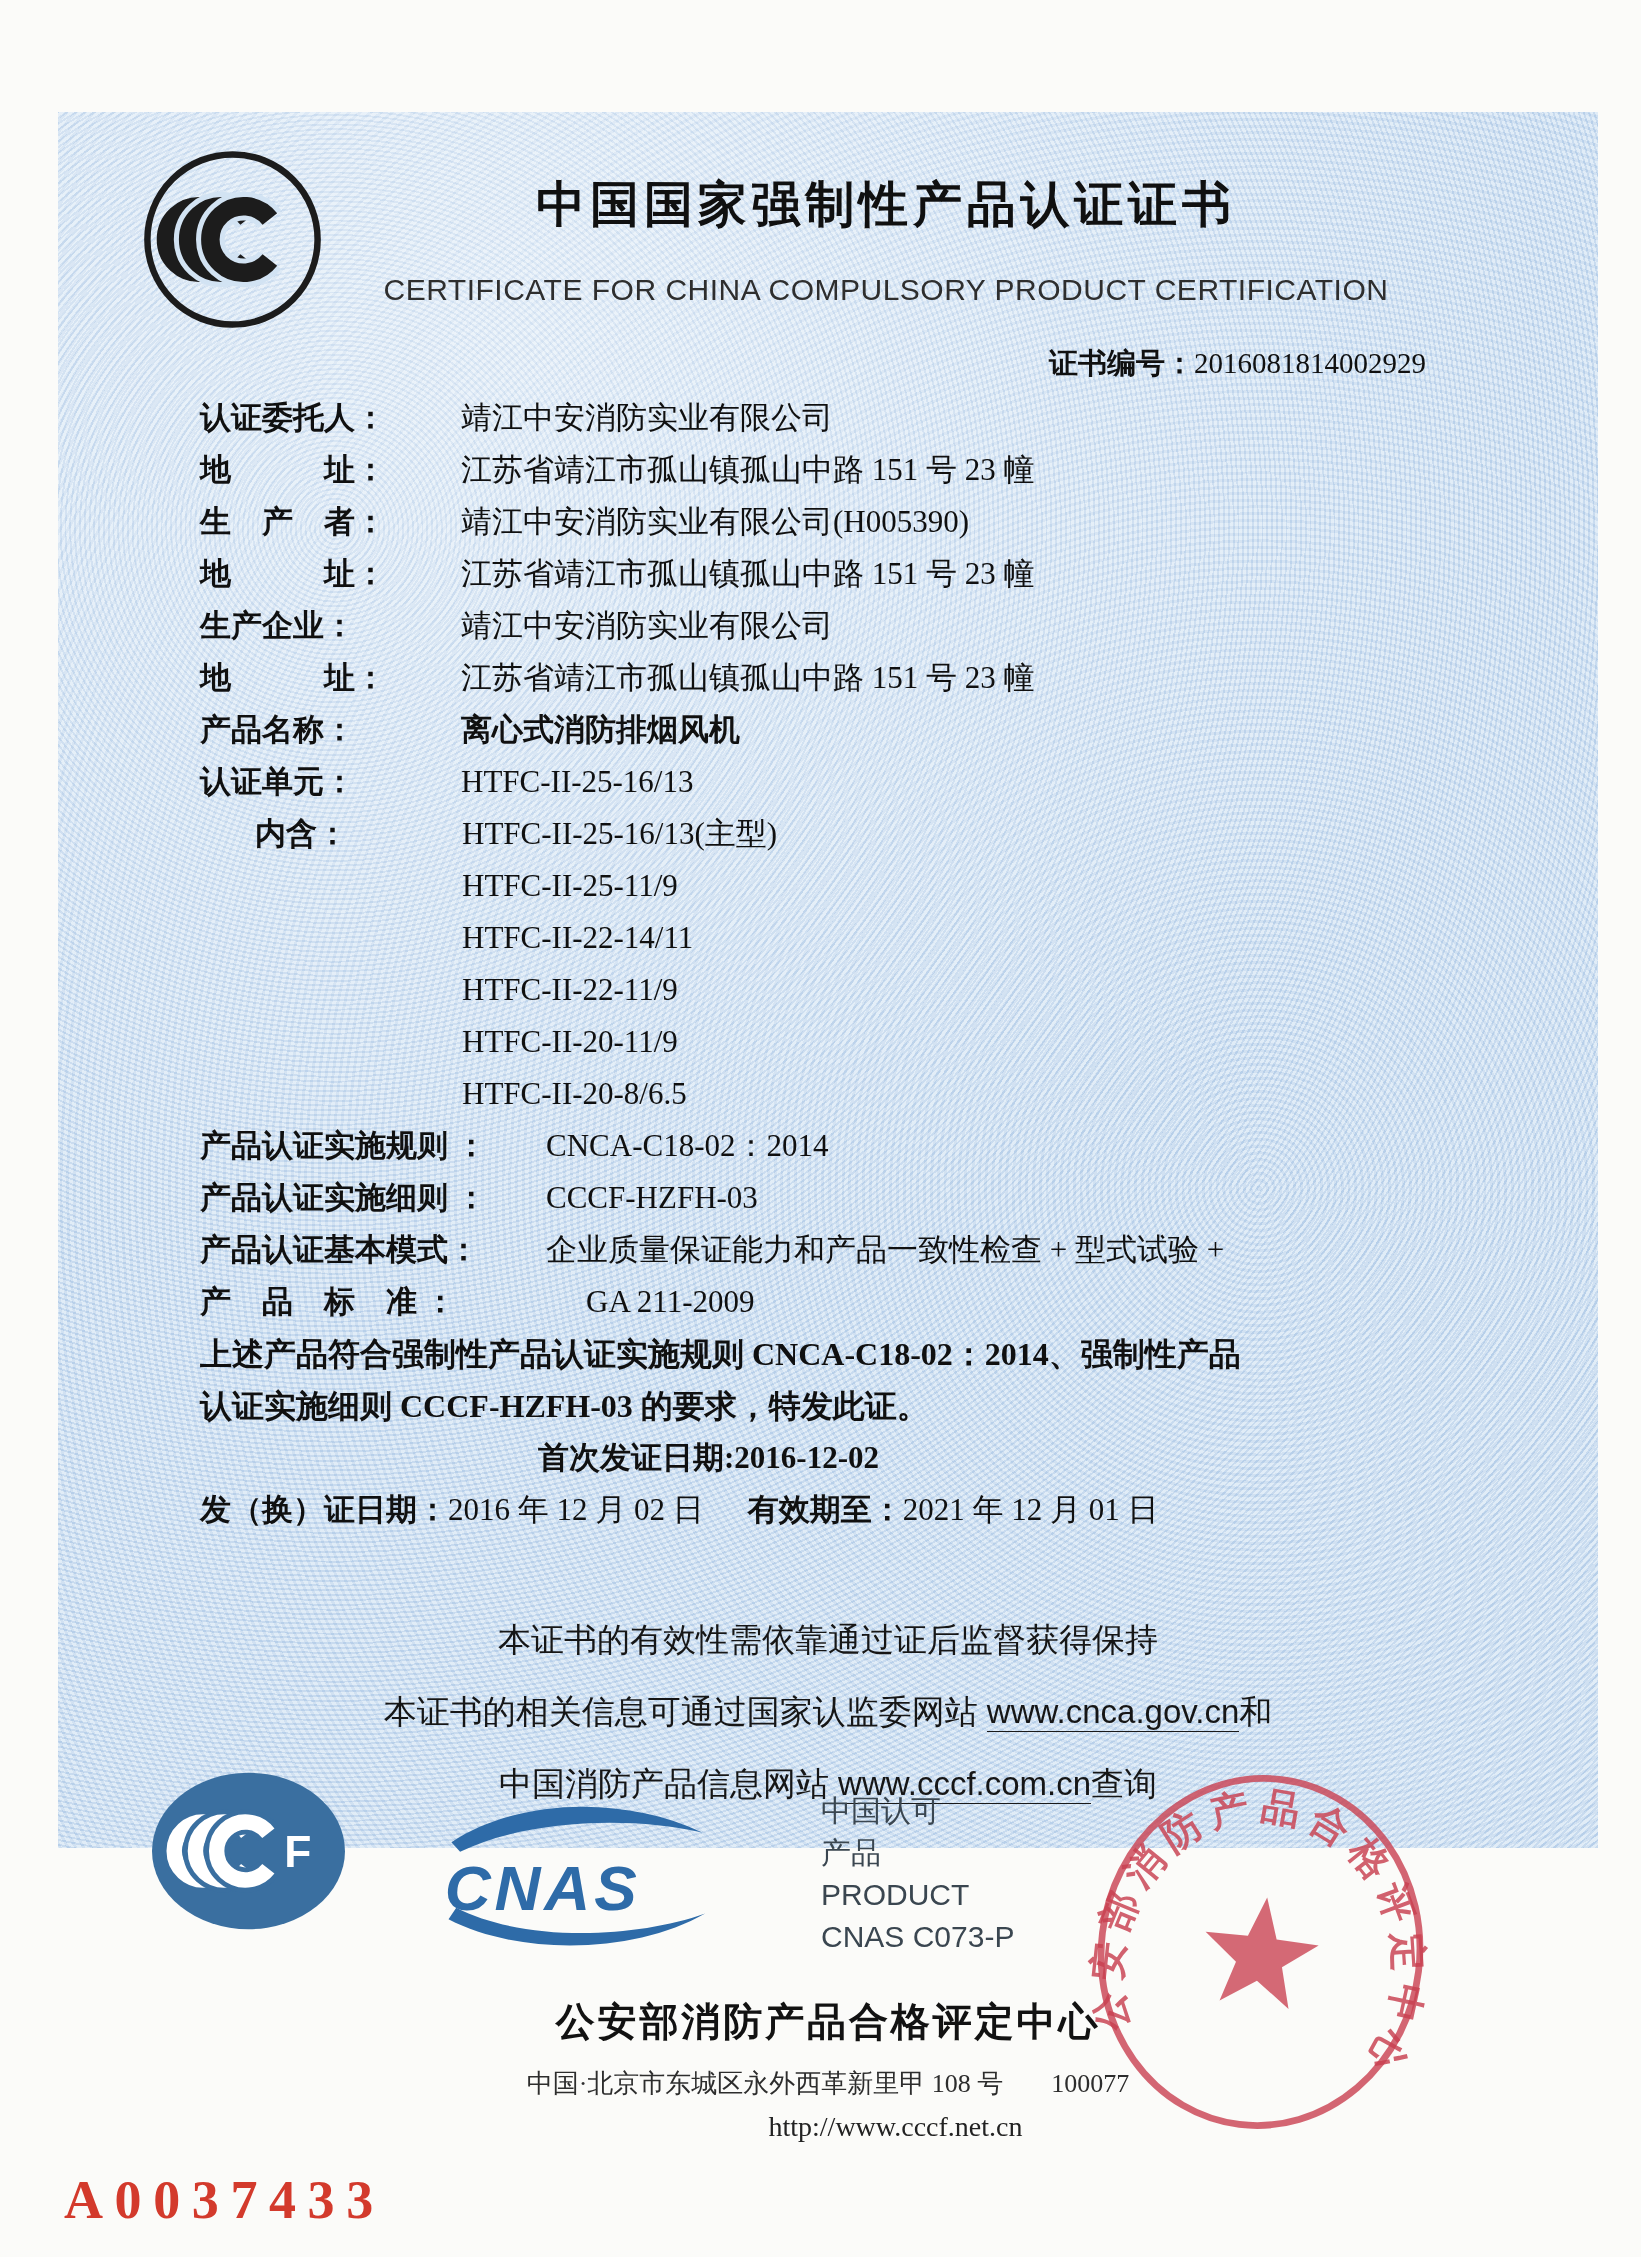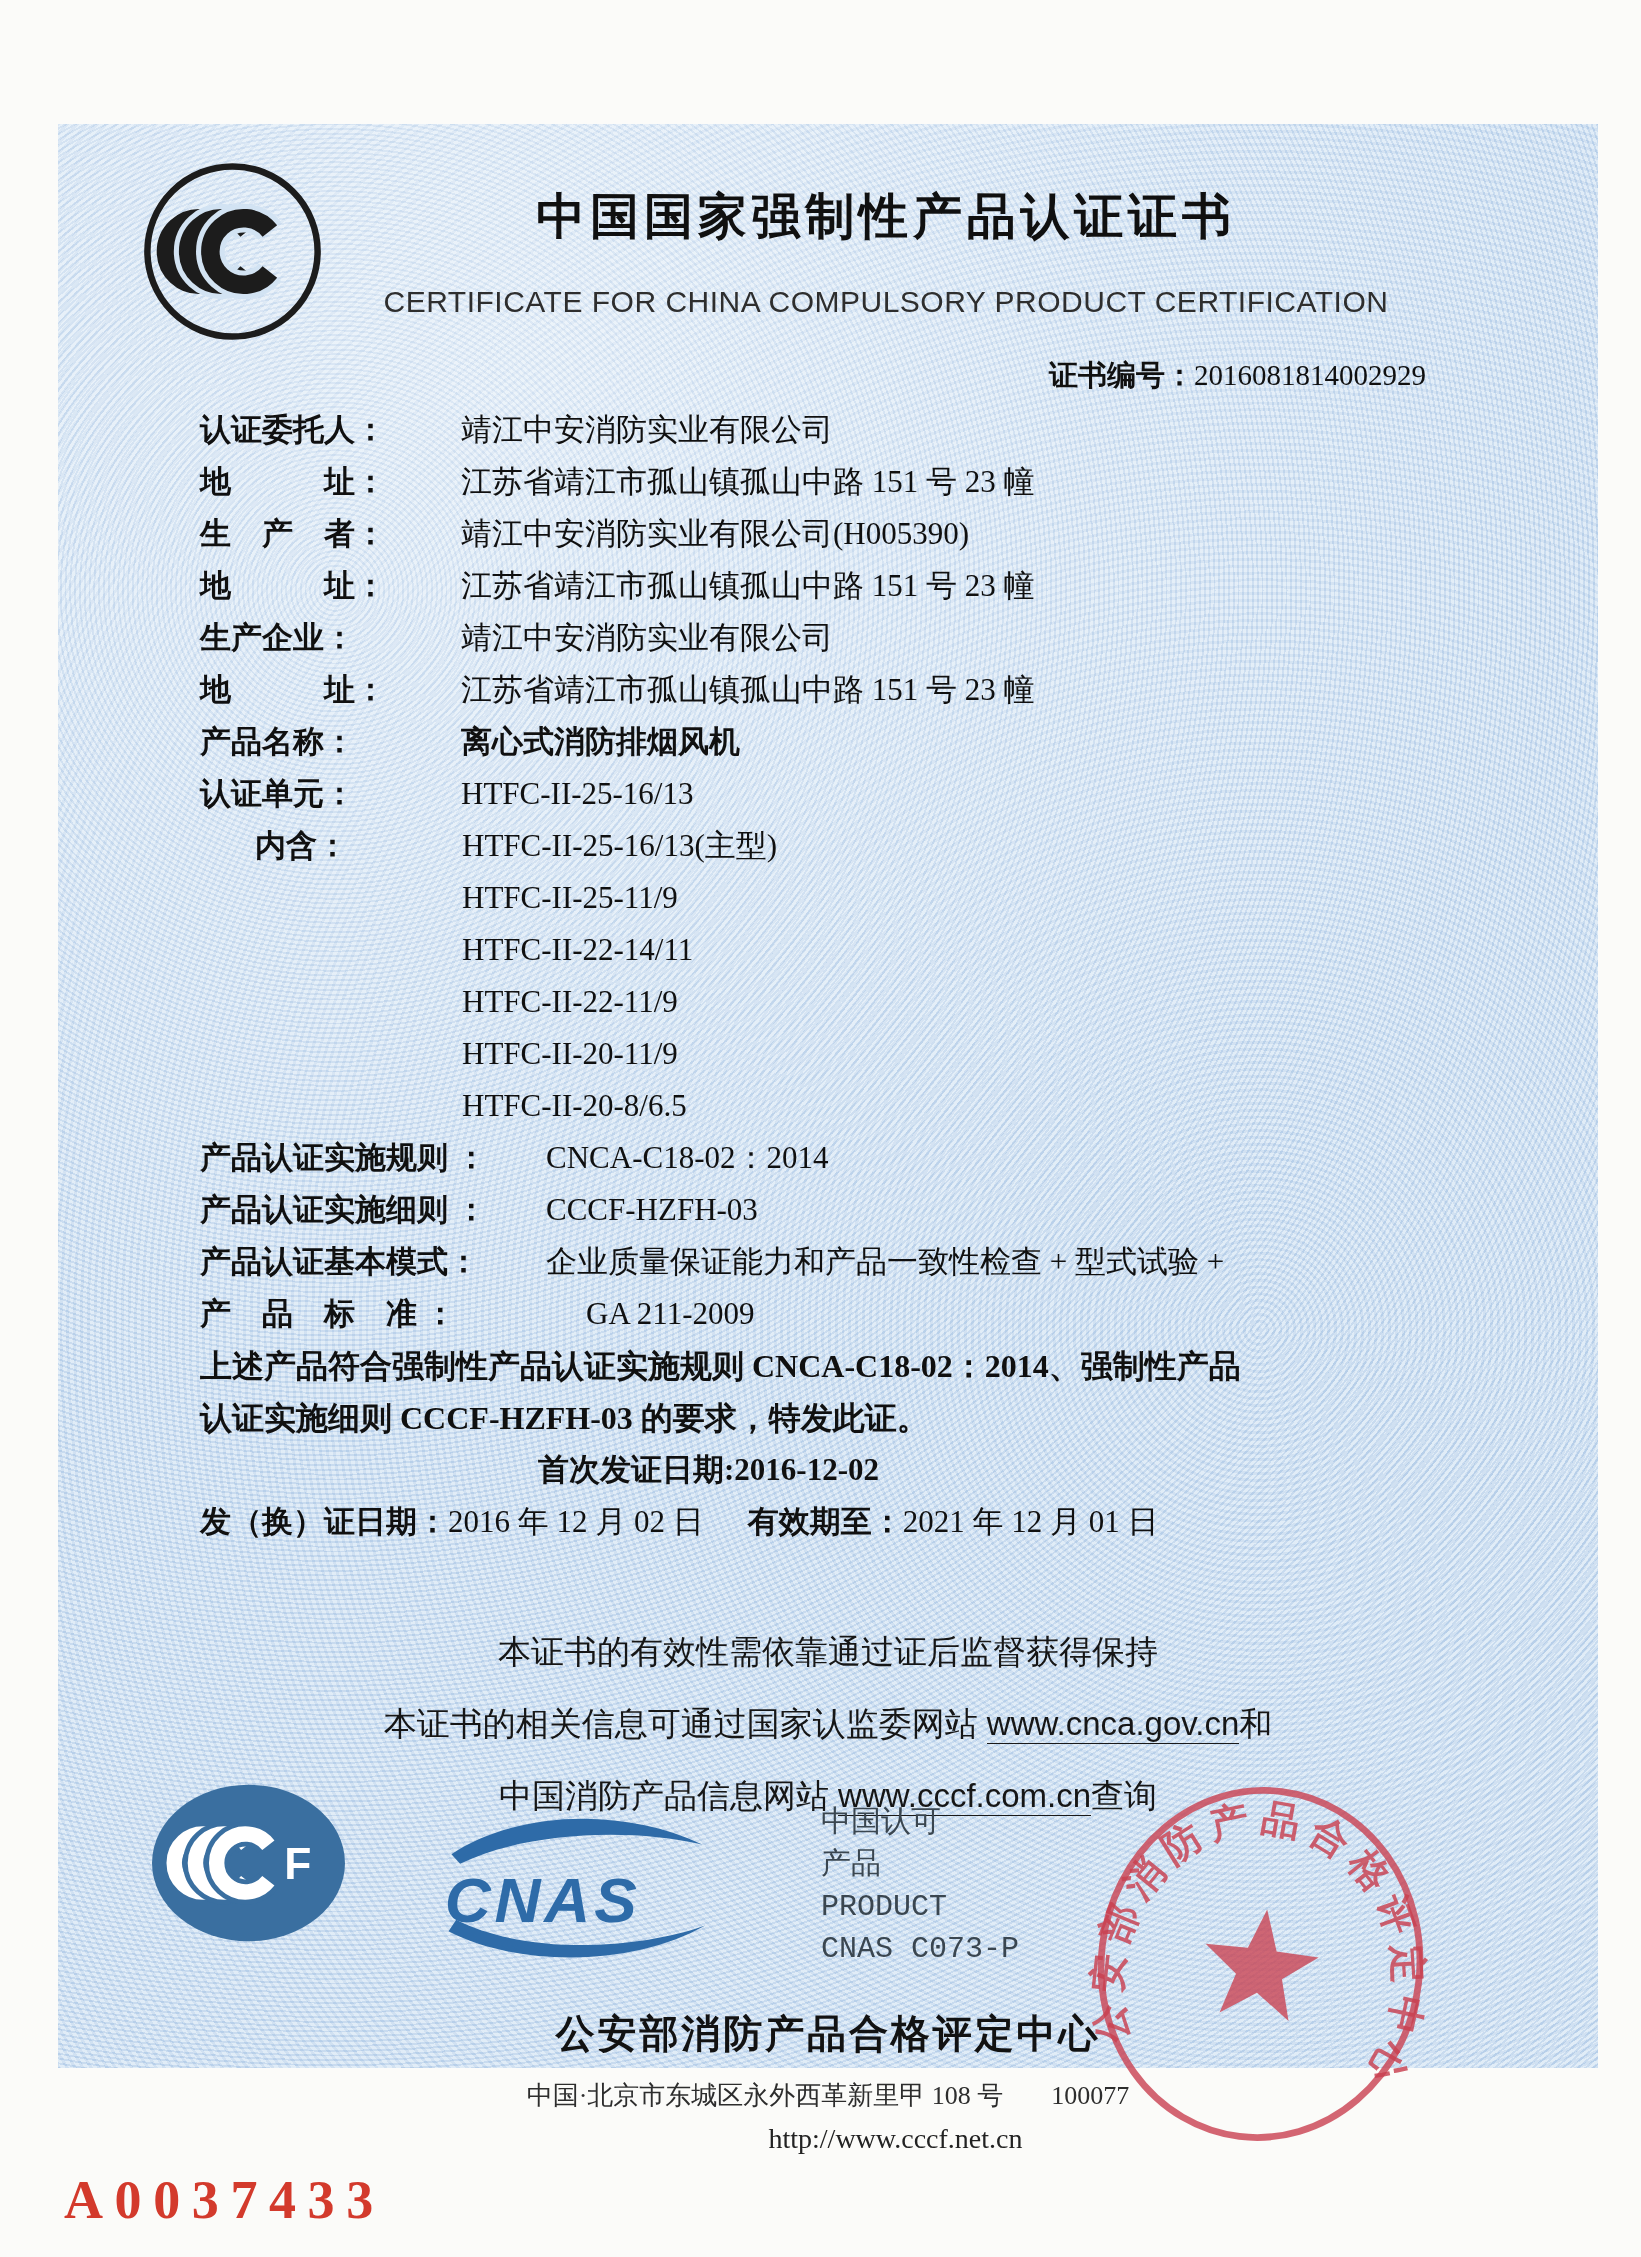--- a/index.html
+++ b/index.html
@@ -3,21 +3,21 @@
 <meta charset="utf-8">
 <style>
   html,body{margin:0;padding:0;}
   body{
     width:1641px;height:2257px;position:relative;
     background:#fbfbf9;
     font-family:"Liberation Serif", serif;
     overflow:hidden;
   }
   .cert{
-    position:absolute;left:58px;top:124px;width:1540px;height:1944px;
+    position:absolute;left:58px;top:112px;width:1540px;height:1736px;
     background:
       radial-gradient(circle at 30% 12%, rgba(255,255,255,.38), rgba(255,255,255,0) 55%),
       repeating-radial-gradient(circle at 18% 24%, rgba(122,162,212,.18) 0 1.9px, rgba(255,255,255,.20) 1.9px 4.8px),
       repeating-radial-gradient(circle at 78% 62%, rgba(122,162,212,.15) 0 2.9px, rgba(255,255,255,.17) 2.9px 6.8px),
       #d2e3f3;
   }
   
   .ccc-logo{position:absolute;left:82px;top:35px;width:185px;height:185px;}
   .titles{position:absolute;left:193px;right:77px;top:60px;text-align:center;}
   .title-cn{font-size:49px;font-weight:bold;letter-spacing:4.8px;color:#101010;}
@@ -37,21 +37,21 @@
   .first-date{padding-left:338px;font-weight:bold;}
   .gap{display:inline-block;width:44px;}
   
   .notices{position:absolute;left:0;right:0;top:1506px;text-align:center;
     font-family:"Liberation Sans", sans-serif;font-size:33px;color:#161616;}
   .nline{margin-bottom:27px;}
   .url{border-bottom:1.9px solid #1a1a1a;padding-bottom:1px;}
   
   .cccf-logo{position:absolute;left:89px;top:1657px;}
   .cnas-logo{position:absolute;left:369px;top:1680px;}
-  .accred{position:absolute;left:763px;top:1678px;font-family:Liberation Mono, monospace;
+  .accred{position:absolute;left:763px;top:1678px;font-family:Liberation Sans, sans-serif;
     font-size:30px;color:#3a4650;line-height:42px;}
   .seal-caption{position:absolute;left:985px;top:1769px;width:444px;text-align:center;
     font-size:33px;color:#111;z-index:3;letter-spacing:1.9px;}
   .stamp{position:absolute;left:1014px;top:1647px;z-index:2;}
   .org-name{position:absolute;left:0;right:0;top:1883px;text-align:center;font-weight:bold;
     font-size:39px;letter-spacing:2.9px;color:#121212;}
   .org-addr{position:absolute;left:0;right:0;top:1954px;text-align:center;font-size:26px;color:#2d2d2d;}
   .org-addr .pc{margin-left:48px;}
   .org-web{position:absolute;left:135px;right:0;top:1999px;text-align:center;font-size:28px;color:#222;}
   .serial{position:absolute;left:64px;top:2169px;font-family:Liberation Serif, serif;

